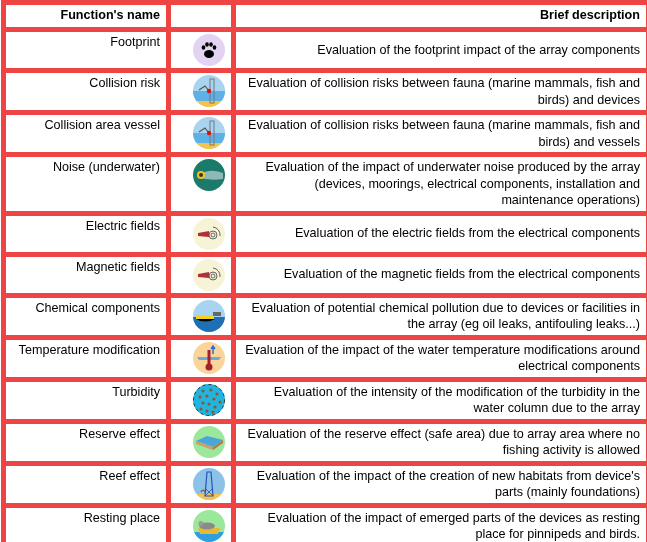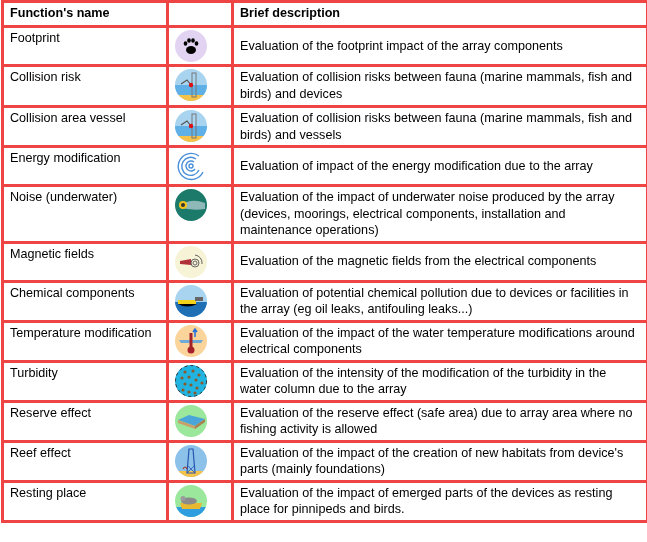--- a/index.html
+++ b/index.html
@@ -3,24 +3,24 @@
 <meta charset="utf-8">
 <style>
   html, body { margin: 0; padding: 0; background: #ffffff; }
   body { width: 647px; height: 542px; overflow: hidden; font-family: "Liberation Sans", sans-serif; color: #000; }
   table.funcs {
     position: absolute; left: 1px; top: 0px;
     border-collapse: collapse; width: 645px; table-layout: fixed;
     font-size: 12.6px; line-height: 16.5px;
   }
   table.funcs td, table.funcs th {
-    border: 3px solid #ef4444;
+    border: 5px solid #ef4444;
     vertical-align: top;
     padding: 2px 6px 2px 6px;
-    text-align: left;
+    text-align: right;
   }
   table.funcs th { font-weight: bold; height: 18px; padding-top: 2px; }
   col.c1 { width: 165px; }
   col.c2 { width: 65px; }
   col.c3 { width: 415px; }
   td.icon-cell { padding: 0; vertical-align: middle; text-align: center; }
   .ico { display: inline-block; width: 32px; height: 32px; vertical-align: middle; }
   .ico svg { width: 32px; height: 32px; display: block; }
 </style>
 </head>
@@ -90,51 +90,54 @@
                 <rect y="16" width="32" height="10" fill="#5fb0e6"></rect>
                 <rect y="26" width="32" height="6" fill="#f5c34a"></rect>
           <rect x="17" y="4" width="4" height="24" fill="none" stroke="#777" stroke-width="1"></rect>
                 <path d="M6 15 L12 11 L16 16" stroke="#555" stroke-width="1.2" fill="none"></path>
                 <circle cx="16" cy="16" r="2.2" fill="#e01010"></circle>
               </g>
         </svg></span></td>
       <td>Evaluation of collision risks between fauna (marine mammals, fish and birds) and vessels</td>
     </tr>
 
-    <tr style="height:39px">
-      <td>Energy modification</td>
-      <td class="icon-cell"><span class="ico">
-        <svg viewBox="0 0 32 32" fill="none" stroke="#4a90d9" stroke-width="1.4">
-          <path d="M24 6 A13 13 0 1 0 28 22"></path>
-              <path d="M21 9 A9 9 0 1 0 24 20"></path>
-              <path d="M19 12 A5 5 0 1 0 20 19"></path>
-              <circle cx="16" cy="16" r="2"></circle>
-        </svg></span></td>
-      <td style="vertical-align:middle">Evaluation of impact of the energy modification due to the array</td>
-    </tr>
 
     <tr style="height:54px">
       <td>Noise (underwater)</td>
       <td class="icon-cell"><span class="ico">
         <svg viewBox="0 0 32 32">
               <defs>
                 <clipPath id="cC">
                   <circle cx="16" cy="16" r="16"></circle>
                 </clipPath>
               </defs>
           <g clip-path="url(#cC)">
                 <rect width="32" height="32" fill="#1c7a6a"></rect>
                 <path d="M4 18 Q14 8 30 14 L30 20 Q16 22 4 18Z" fill="#8fb9b8"></path>
                 <circle cx="8" cy="16" r="4" fill="#f2c21b"></circle>
                 <circle cx="8" cy="16" r="2" fill="#333"></circle>
               </g>
         </svg></span></td>
       <td>Evaluation of the impact of underwater noise produced by the array (devices, moorings, electrical components, installation and maintenance operations)</td>
     </tr>
 
+    <tr style="height:37px">
+      <td>Electric fields</td>
+      <td class="icon-cell"><span class="ico">
+        <svg viewBox="0 0 32 32">
+              <circle cx="16" cy="16" r="16" fill="#f7f3d6"></circle>
+          <path d="M5 15 L16 13 L16 19 L5 18Z" fill="#b0303a"></path>
+              <g fill="none" stroke="#555" stroke-width="0.9">
+                <circle cx="20" cy="17" r="2"></circle>
+                <circle cx="20" cy="17" r="4"></circle>
+                <path d="M20 9 A8 8 0 0 1 27 18"></path>
+              </g>
+        </svg></span></td>
+      <td style="vertical-align:middle">Evaluation of the electric fields from the electrical components</td>
+    </tr>
 
     <tr style="height:37px">
       <td>Magnetic fields</td>
       <td class="icon-cell"><span class="ico">
         <svg viewBox="0 0 32 32">
               <circle cx="16" cy="16" r="16" fill="#f7f3d6"></circle>
           <path d="M5 15 L16 13 L16 19 L5 18Z" fill="#b0303a"></path>
               <g fill="none" stroke="#555" stroke-width="0.9">
                 <circle cx="20" cy="17" r="2"></circle>
                 <circle cx="20" cy="17" r="4"></circle>

